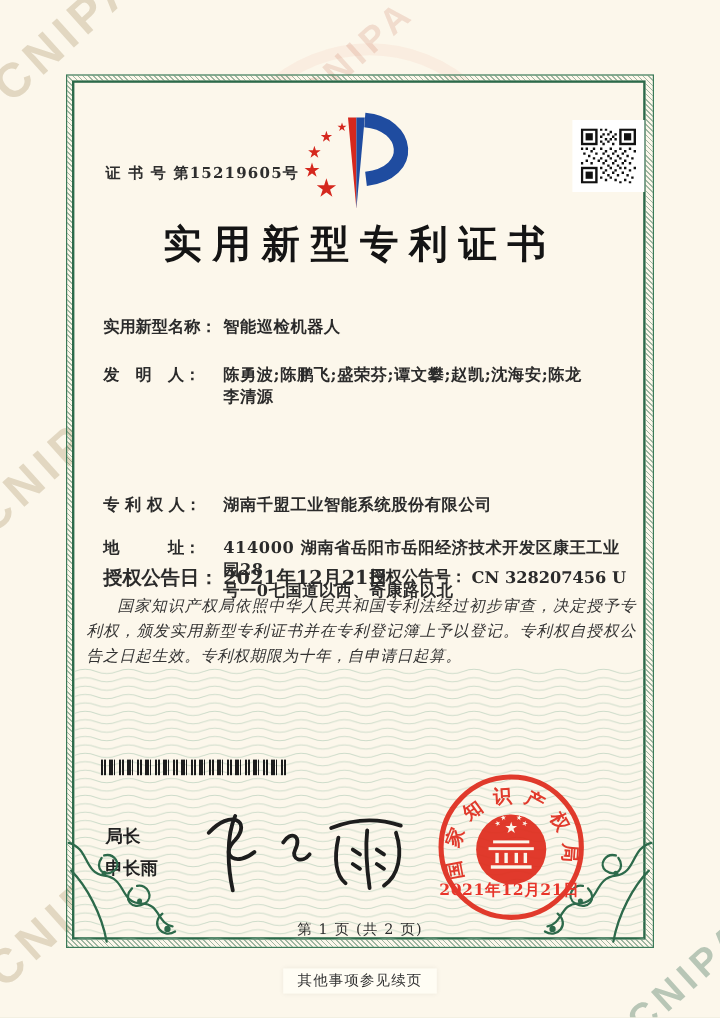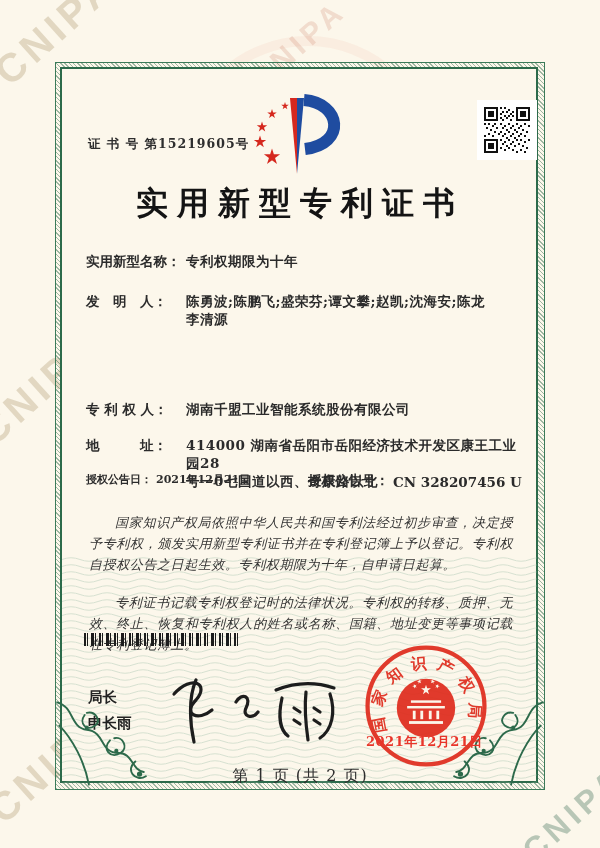--- a/index.html
+++ b/index.html
@@ -34,47 +34,47 @@
   .cert-number{position:absolute;left:88px;top:100px;font-size:12.5px;font-weight:600;
     color:#2e2e2e;letter-spacing:1px;z-index:2;margin-top:36px;}
   .logo{position:absolute;left:243px;top:90px;z-index:2;}
   .qr-pad{position:absolute;left:477px;top:100px;width:60px;height:60px;background:#ffffff;
     z-index:2;display:flex;align-items:center;justify-content:center;}
   .title{position:absolute;left:0;right:0;top:182px;text-align:center;font-size:32px;
     font-weight:700;color:#141414;letter-spacing:9px;z-index:2;}
 
   
   .row{position:absolute;left:86px;width:438px;display:flex;font-size:13.5px;
-    font-weight:600;color:#2b2b2b;z-index:2;line-height:18px;}
+    font-weight:600;color:#2b2b2b;z-index:2;line-height:18px;margin-top:12px;}
   .row .lbl{flex:0 0 100px;}
   .row .val{flex:1;white-space:pre-line;letter-spacing:.5px;}
   .r0{top:252px;} .r1{top:292px;} .r2{top:328px;} .r3{top:364px;} .r4{top:400px;}
   .r5{top:436px;} 
   .pair2{position:absolute;left:308px;top:472px;display:flex;font-size:13.5px;font-weight:600;
     color:#2b2b2b;z-index:2;align-items:flex-end;}
-  .pair1{position:absolute;left:86px;top:472px;display:flex;font-size:11px;font-weight:600;
+  .pair1{position:absolute;left:86px;top:472px;display:flex;font-size:16px;font-weight:600;
     color:#2b2b2b;z-index:2;}
   .pair1 .lbl,.pair2 .lbl{margin-right:4px;}
 
   
   .body-text{position:absolute;left:72px;top:495px;width:458px;z-index:2;}
-  .body-text p{margin:17px;font-size:13px;line-height:21px;font-style:italic;color:#333;
+  .body-text p{margin:0;font-size:13px;line-height:21px;font-style:italic;color:#333;
     text-indent:2em;letter-spacing:.6px;text-align:justify;}
 
   
   .barcode{position:absolute;left:84px;top:633px;width:156px;height:13px;z-index:2;
     background:repeating-linear-gradient(90deg,#1c1c1c 0 2px,transparent 2px 3px,#1c1c1c 3px 4px,
       transparent 4px 7px,#1c1c1c 7px 10px,transparent 10px 11px,#1c1c1c 11px 12px,transparent 12px 15px);}
   .sig-role{position:absolute;left:88px;top:688px;font-size:14.5px;font-weight:700;color:#222;z-index:2;}
   .sig-name{position:absolute;left:88px;top:714px;font-size:14.5px;font-weight:700;color:#222;z-index:2;}
   .sig-hand{position:absolute;left:158px;top:668px;z-index:2;}
   .seal{position:absolute;left:360px;top:640px;z-index:3;}
   .seal-date{position:absolute;left:366px;top:733px;width:120px;font-size:13px;font-weight:700;
     color:#e8352a;letter-spacing:.5px;z-index:4;white-space:nowrap;}
-  .page-num{position:absolute;left:0;right:0;top:766px;text-align:center;font-size:16px;
+  .page-num{position:absolute;left:0;right:0;top:766px;text-align:center;font-size:12px;
     color:#2e2e2e;z-index:2;letter-spacing:1px;}
   .note{position:absolute;left:0;right:0;top:806px;text-align:center;z-index:2;}
   .note span{display:inline-block;background:#fffdf4;padding:2px 12px;font-size:12px;color:#333;
     letter-spacing:1px;box-shadow:0 0 4px rgba(0,0,0,.06);}
 </style>
 </head>
 <body>
 
 <svg width="0" height="0" style="position:absolute" aria-hidden="true">
   <defs>
@@ -177,21 +177,21 @@
                  M34 36h2v2h-2z M38 38h2v2h-2z M42 40h2v2h-2z M16 40h2v2h-2z M20 42h2v2h-2z M24 40h2v2h-2z
                  M28 42h2v2h-2z M32 44h2v2h-2z M36 42h2v2h-2z M40 44h2v2h-2z"></path>
       </g>
     </svg>
   </div>
 
   <div class="title">实用新型专利证书</div>
 
   <div class="row r0">
     <span class="lbl">实用新型名称：</span>
-    <span class="val">专利权期限为十年</span>
+    <span class="val">智能巡检机器人</span>
   </div>
   <div class="row r1">
     <span class="lbl">发　明　人：</span>
     <span class="val">陈勇波;陈鹏飞;盛荣芬;谭文攀;赵凯;沈海安;陈龙
 李清源</span>
   </div>
   <div class="row r4">
     <span class="lbl">专 利 权 人：</span>
     <span class="val">湖南千盟工业智能系统股份有限公司</span>
   </div>
@@ -204,21 +204,20 @@
     <span class="lbl">授权公告日：</span>
     <span class="val">2021年12月21日</span>
   </div>
   <div class="pair2">
     <span class="lbl">授权公告号：</span>
     <span class="val">CN 328207456 U</span>
   </div>
 
   <div class="body-text">
     <p>国家知识产权局依照中华人民共和国专利法经过初步审查，决定授予专利权，颁发实用新型专利证书并在专利登记簿上予以登记。专利权自授权公告之日起生效。专利权期限为十年，自申请日起算。</p>
-    <p>专利证书记载专利权登记时的法律状况。专利权的转移、质押、无效、终止、恢复和专利权人的姓名或名称、国籍、地址变更等事项记载在专利登记簿上。</p>
   </div>
 
   <div class="barcode"></div>
 
   <div class="sig-role">局长</div>
   <div class="sig-name">申长雨</div>
 
   <svg class="sig-hand" width="190" height="85" viewBox="0 0 190 85">
     <g fill="none" stroke="#1d1d1d" stroke-width="3.2" stroke-linecap="round">
       <path d="M38,12 C30,30 32,56 36,74"></path>
@@ -255,14 +254,17 @@
         <rect x="64" y="75" width="3" height="9"></rect>
         <rect x="73" y="75" width="3" height="9"></rect>
         <rect x="81" y="75" width="3" height="9"></rect>
         <rect x="52" y="86" width="36" height="3"></rect>
       </g>
     </g>
   </svg>
   <div class="seal-date">2021年12月21日</div>
 
   <div class="page-num">第 1 页 (共 2 页)</div>
+  <div class="note">
+    <span>其他事项参见续页</span>
+  </div>
 
 </div>
 
 </body></html>

